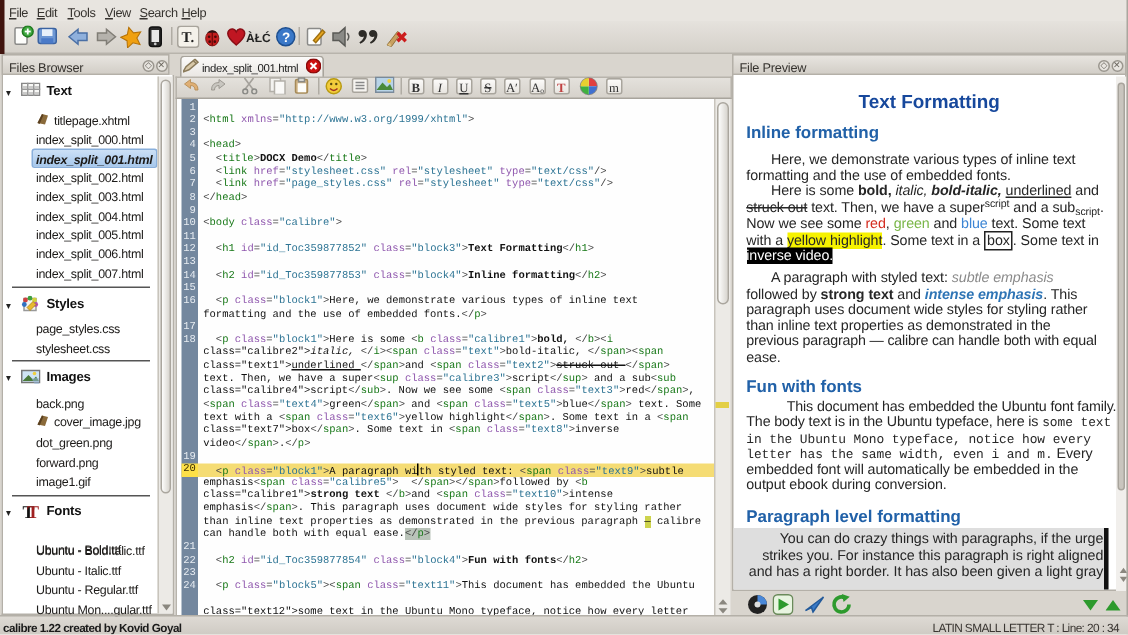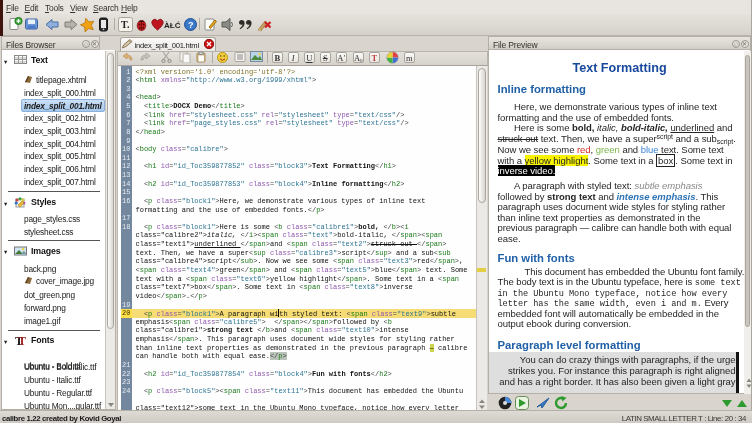--- a/index.html
+++ b/index.html
@@ -21,21 +21,21 @@
 
 .phdr { position:absolute; height:14px; background:linear-gradient(#e8e5e0,#d2cec7);
   border:1px solid #b4b0a8; font-size:8.5px; color:#35322e; }
 .phdr span.t { position:absolute; left:4px; top:2.8px; letter-spacing:-0.15px; }
 .pbtn { position:absolute; top:3px; width:8px; height:8px; border-radius:50%;
   background:#e8e5e0; border:1px solid #9a968e; color:#6a665e;
   font-size:6px; line-height:6px; text-align:center; }
 
 #fb { position:absolute; left:1px; top:50px; width:115px; height:360px; background:#fff;
   border:1px solid #b4b0a8; border-top:none; }
-#fbhdr { left:1px; top:36px; width:99px; }
+#fbhdr { left:1px; top:36px; width:112px; }
 .ti { position:absolute; font-size:8.3px; letter-spacing:-0.2px; color:#1c1a18; white-space:nowrap; }
 .tsec { position:absolute; font-size:8.8px; letter-spacing:-0.15px; font-weight:bold; color:#111; white-space:nowrap; }
 .tarr { position:absolute; font-size:6.5px; color:#222; }
 .tsep { position:absolute; left:8px; width:92px; border-top:1px solid #555; }
 #fbsel { position:absolute; left:21px; top:99px; width:84px; height:12.5px;
   background:linear-gradient(#cce0f6,#a6c8ec); border-radius:2px; border:1px solid #8ab0dc; }
 #fbscroll { position:absolute; left:105px; top:51px; width:10px; height:358px;
   background:#eceae6; border-left:1px solid #c8c4bc; }
 #fbthumb { position:absolute; left:106.5px; top:53px; width:7px; height:276px;
   background:linear-gradient(90deg,#fdfdfc,#d8d5cf); border:1px solid #aaa69e; border-radius:4px; }
@@ -392,21 +392,20 @@
         <circle cx="6.5" cy="6.5" r="5.5" fill="#fff" stroke="#888"></circle>
         <path d="M6.5 1 A5.5 5.5 0 0 1 12 6.5 L6.5 6.5 Z" fill="#e04040"></path>
         <path d="M12 6.5 A5.5 5.5 0 0 1 6.5 12 L6.5 6.5 Z" fill="#4070d0"></path>
         <path d="M6.5 12 A5.5 5.5 0 0 1 1 6.5 L6.5 6.5 Z" fill="#40b040"></path>
         <path d="M1 6.5 A5.5 5.5 0 0 1 6.5 1 L6.5 6.5 Z" fill="#e8d030"></path>
       </svg>
     </div>
 <div class="ebtn" style="left:403.5px">m</div>
   <div id="editor"></div>
   <div id="codearea">
-<div class="crow" style="top:1.50px"><span class="cpi">&lt;?xml version='1.0' encoding='utf-8'?&gt;</span></div>
 <div class="crow" style="top:10.13px"><span class="cp">&lt;</span><span class="ct">html</span> <span class="ca">xmlns</span><span class="cp">=</span><span class="cv">"http://www.w3.org/1999/xhtml"</span><span class="cp">&gt;</span></div>
 <div class="crow" style="top:18.76px"></div>
 <div class="crow" style="top:27.39px"><span class="cp">&lt;</span><span class="ct">head</span><span class="cp">&gt;</span></div>
 <div class="crow" style="top:36.02px">  <span class="cp">&lt;</span><span class="ct">title</span><span class="cp">&gt;</span><b>DOCX Demo</b><span class="cp">&lt;/</span><span class="ct">title</span><span class="cp">&gt;</span></div>
 <div class="crow" style="top:44.65px">  <span class="cp">&lt;</span><span class="ct">link</span> <span class="ca">href</span><span class="cp">=</span><span class="cv">"stylesheet.css"</span> <span class="ca">rel</span><span class="cp">=</span><span class="cv">"stylesheet"</span> <span class="ca">type</span><span class="cp">=</span><span class="cv">"text/css"</span><span class="cp">/&gt;</span></div>
 <div class="crow" style="top:53.28px">  <span class="cp">&lt;</span><span class="ct">link</span> <span class="ca">href</span><span class="cp">=</span><span class="cv">"page_styles.css"</span> <span class="ca">rel</span><span class="cp">=</span><span class="cv">"stylesheet"</span> <span class="ca">type</span><span class="cp">=</span><span class="cv">"text/css"</span><span class="cp">/&gt;</span></div>
 <div class="crow" style="top:61.91px"><span class="cp">&lt;/</span><span class="ct">head</span><span class="cp">&gt;</span></div>
 <div class="crow" style="top:70.54px"></div>
 <div class="crow" style="top:79.17px"><span class="cp">&lt;</span><span class="ct">body</span> <span class="ca">class</span><span class="cp">=</span><span class="cv">"calibre"</span><span class="cp">&gt;</span></div>
 <div class="crow" style="top:87.80px"></div>

